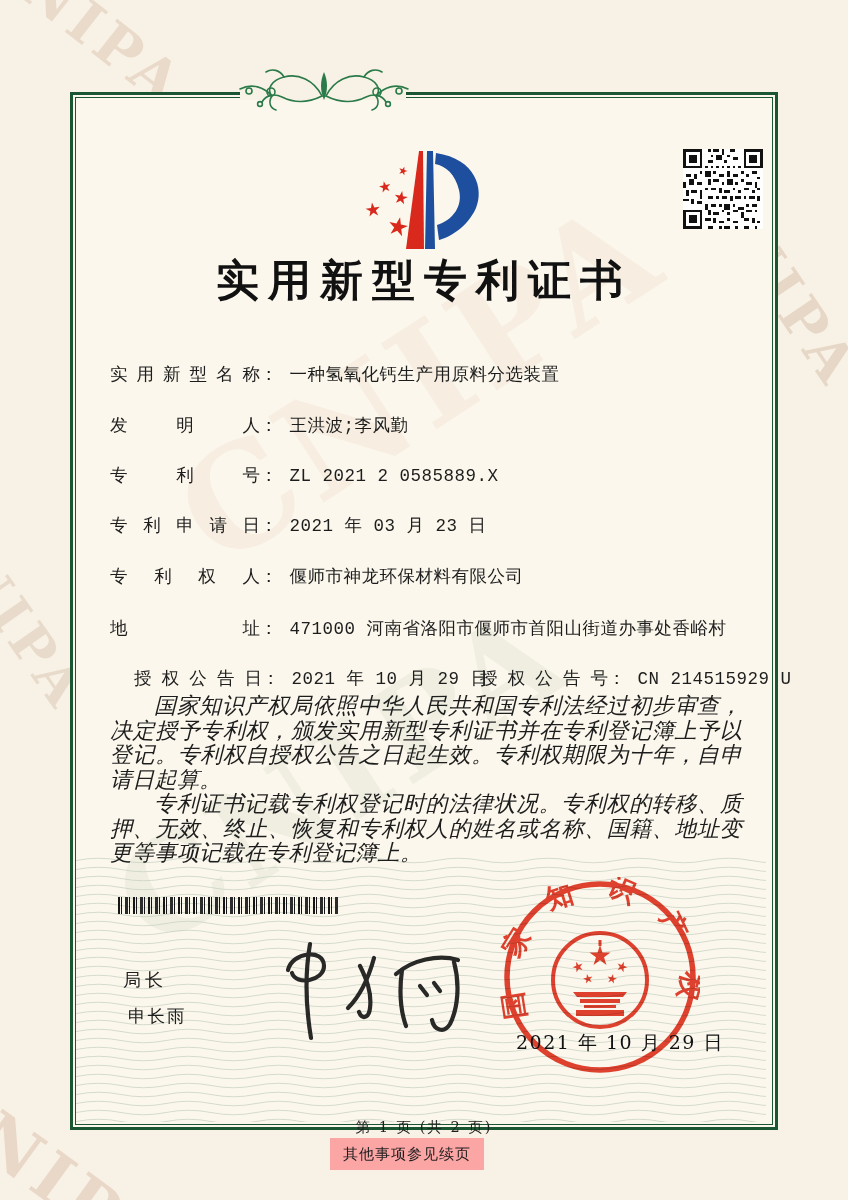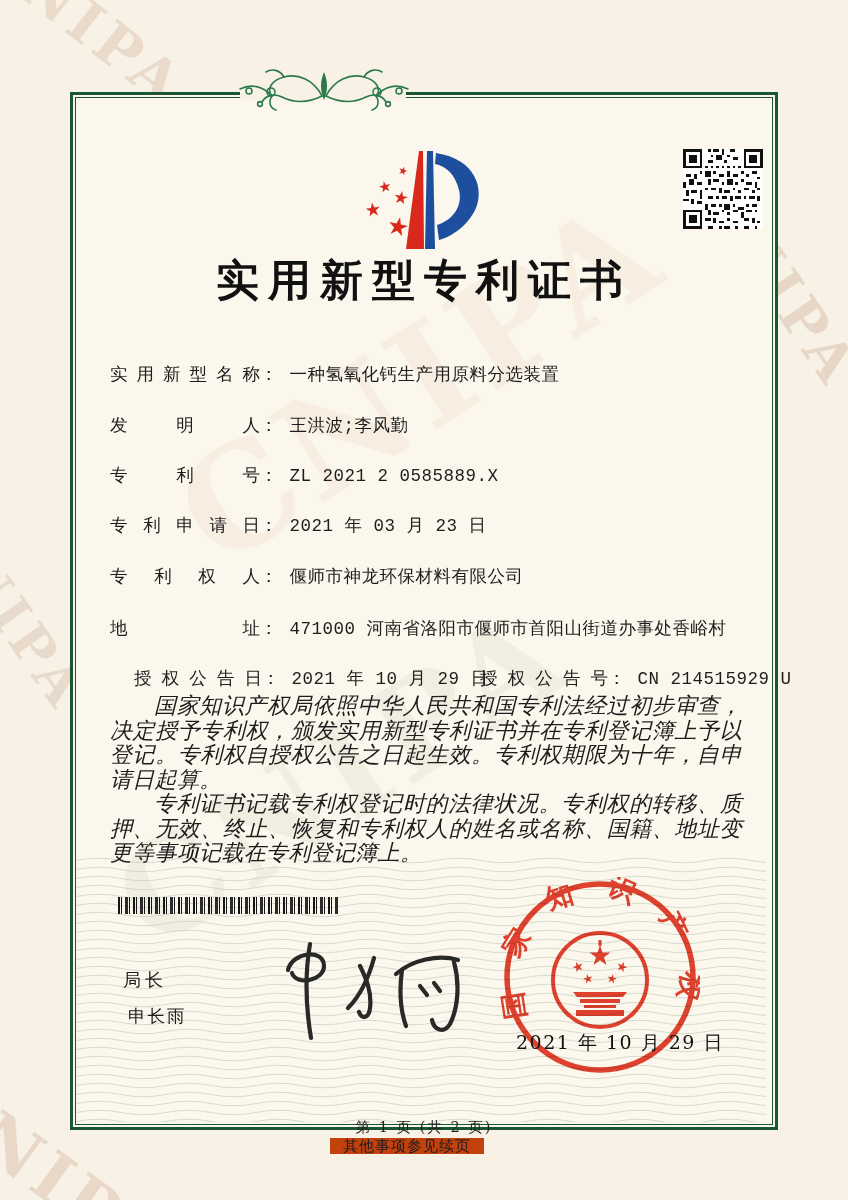--- a/index.html
+++ b/index.html
@@ -64,22 +64,22 @@
 
   .sig-title{position:absolute;left:123px;top:968px;font-size:18px;letter-spacing:4px;z-index:5;}
   .sig-name{position:absolute;left:114px;top:1004px;font-size:17.5px;letter-spacing:2px;z-index:5;margin-left:14px;}
   .sig-hand{position:absolute;left:262px;top:928px;z-index:5;}
 
   .seal{position:absolute;left:500px;top:877px;z-index:5;mix-blend-mode:multiply;}
   .seal-date{position:absolute;left:516px;top:1030px;font-size:19px;letter-spacing:1.5px;z-index:6;color:#111;}
 
   .page-num{position:absolute;left:0;right:0;top:1094px;text-align:center;font-size:14.5px;letter-spacing:2px;z-index:5;margin-top:24px;}
   .foot-note{
-    position:absolute;left:330px;top:1138px;width:154px;height:16px;z-index:5;
-    background:#c2410c;display:flex;align-items:center;justify-content:center;
+    position:absolute;left:330px;top:1138px;width:154px;height:32px;z-index:5;
+    background:#fca5a5;display:flex;align-items:center;justify-content:center;
     font-size:15px;letter-spacing:1px;
   }
 </style>
 </head>
 <body>
 
 <div class="page">
 
   <svg width="0" height="0" style="position:absolute">
     <defs>

